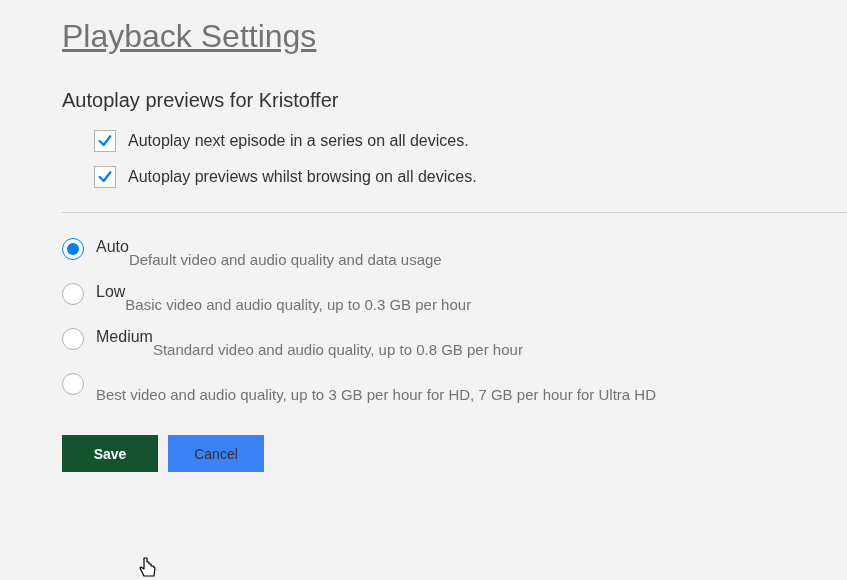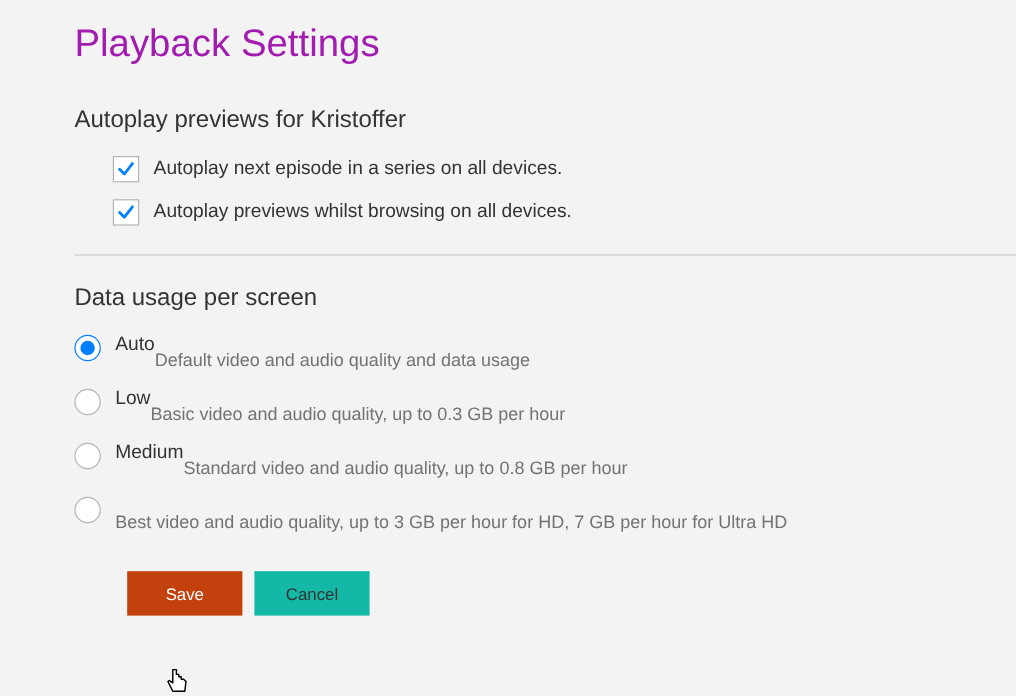--- a/index.html
+++ b/index.html
@@ -12,22 +12,23 @@
     width: 847px;
     height: 580px;
     overflow: hidden;
   }
   .page {
     padding: 18px 0 0 62px;
   }
   h1 {
     font-size: 32px;
     font-weight: 500;
-    color: #a21caf;
+    color: #737373;
     margin: 0 0 34px 0;
+    text-decoration: underline;
   }
   h2 {
     font-size: 20px;
     font-weight: 400;
     color: #333;
     margin: 0 0 18px 0;
   }
   .checkbox-row {
     display: flex;
     align-items: center;
@@ -111,27 +112,26 @@
     height: 37px;
     padding: 0 20px;
     font-size: 14px;
     border: none;
     cursor: pointer;
     display: flex;
     align-items: center;
     justify-content: center;
   }
   .btn-primary {
-    background: #c2410c;
+    background: #14532d;
     color: #fff;
-    font-weight: 400;
-    margin-left: 44px;
+    font-weight: 700;
   }
   .btn-secondary {
-    background: #14b8a6;
+    background: #3b82f6;
     color: #333;
   }
   .cursor-pointer {
     position: absolute;
     left: 138px;
     top: 556px;
     pointer-events: none;
   }
 </style>
 </head>
@@ -155,21 +155,20 @@
     <div class="checkbox">
       <svg viewBox="0 0 24 24">
           <path d="M4 12 L10 18 L20 5" stroke="#0080ff" stroke-width="3.5" fill="none" stroke-linecap="round" stroke-linejoin="round"></path>
         </svg>
     </div>
     <span class="checkbox-label">Autoplay previews whilst browsing on all devices.</span>
   </div>
 
   <hr class="divider">
 
-  <h2>Data usage per screen</h2>
 
   <div class="radio-row">
     <div class="radio selected"></div>
     <div class="radio-text">
       <span class="radio-label">Auto</span>
       <span class="radio-desc">Default video and audio quality and data usage</span>
     </div>
   </div>
 
   <div class="radio-row">

